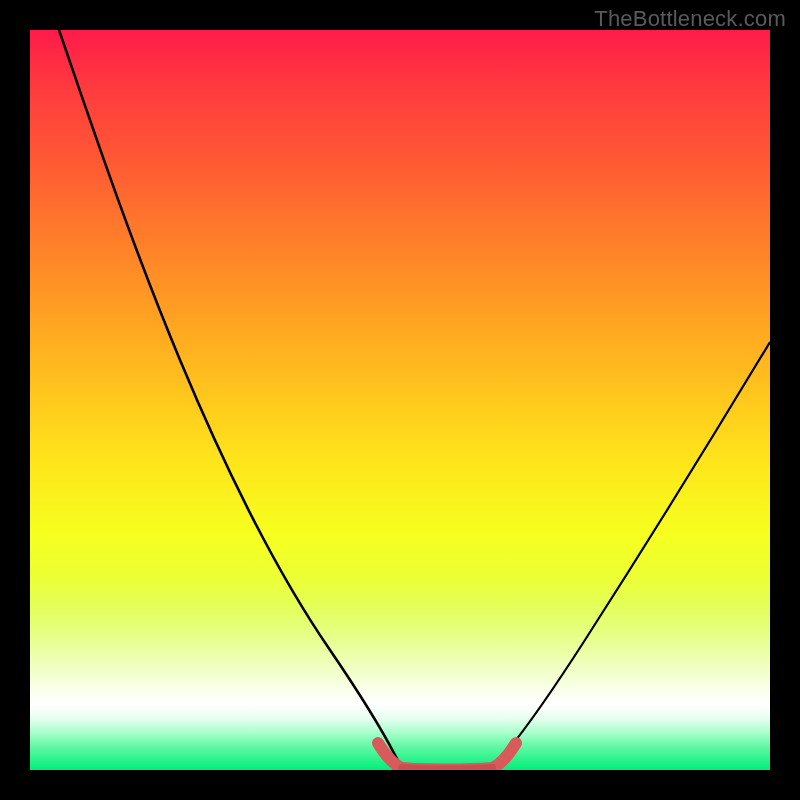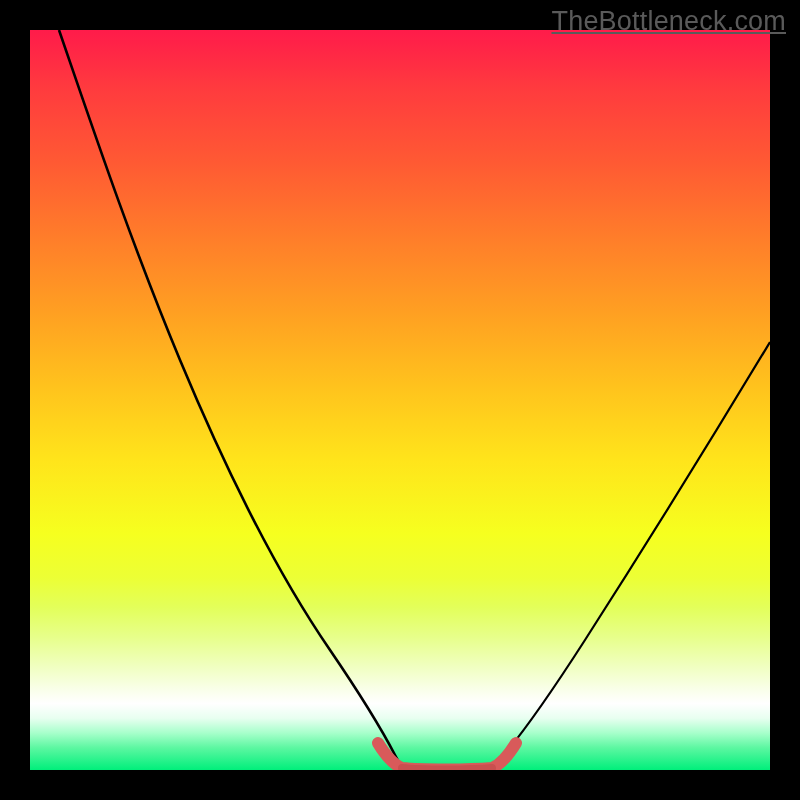--- a/index.html
+++ b/index.html
@@ -15,25 +15,24 @@
     position: relative;
     width: 800px;
     height: 800px;
     background: #000;
   }
   .watermark {
     position: absolute;
     top: 6px;
     right: 14px;
     color: #5a5a5a;
-    font-size: 27px;
+    font-size: 22px;
     font-weight: 400;
     letter-spacing: 0.2px;
     z-index: 5;
-    text-decoration: underline;
   }
   .plot-area {
     position: absolute;
     left: 30px;
     top: 30px;
     width: 740px;
     height: 740px;
     overflow: hidden;
     background: linear-gradient(to bottom,
       #ff1b4a 0%,

